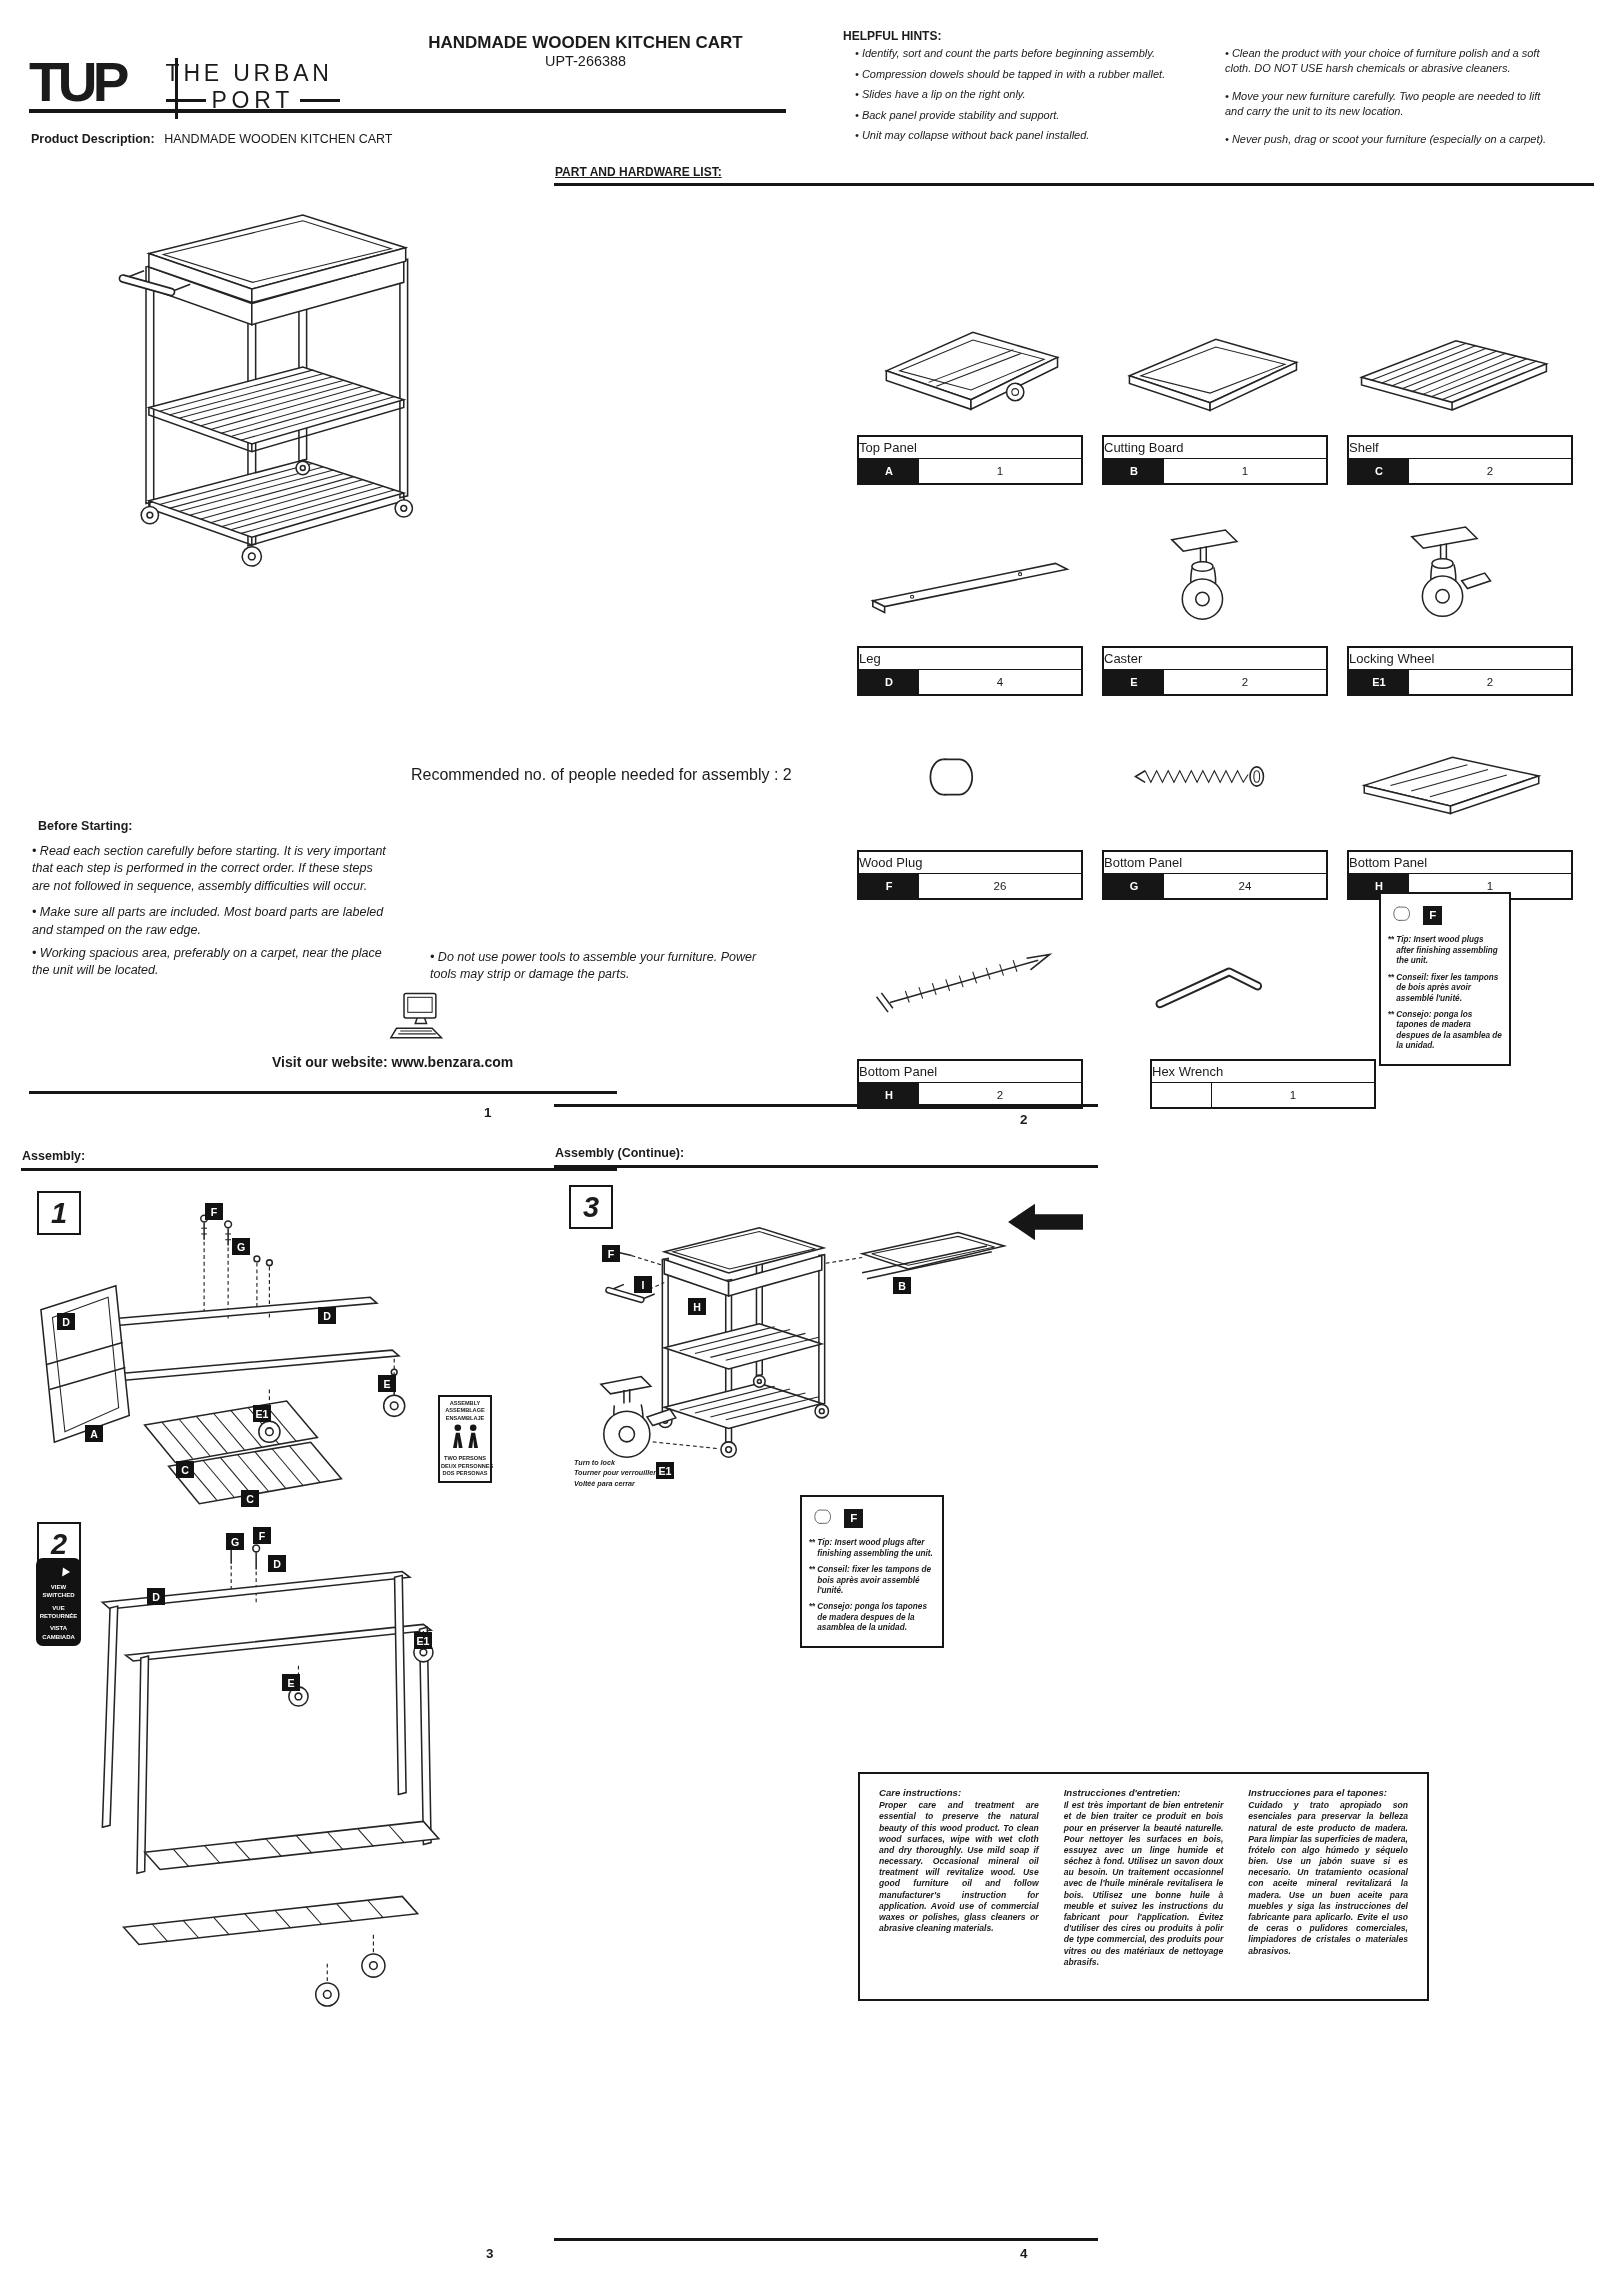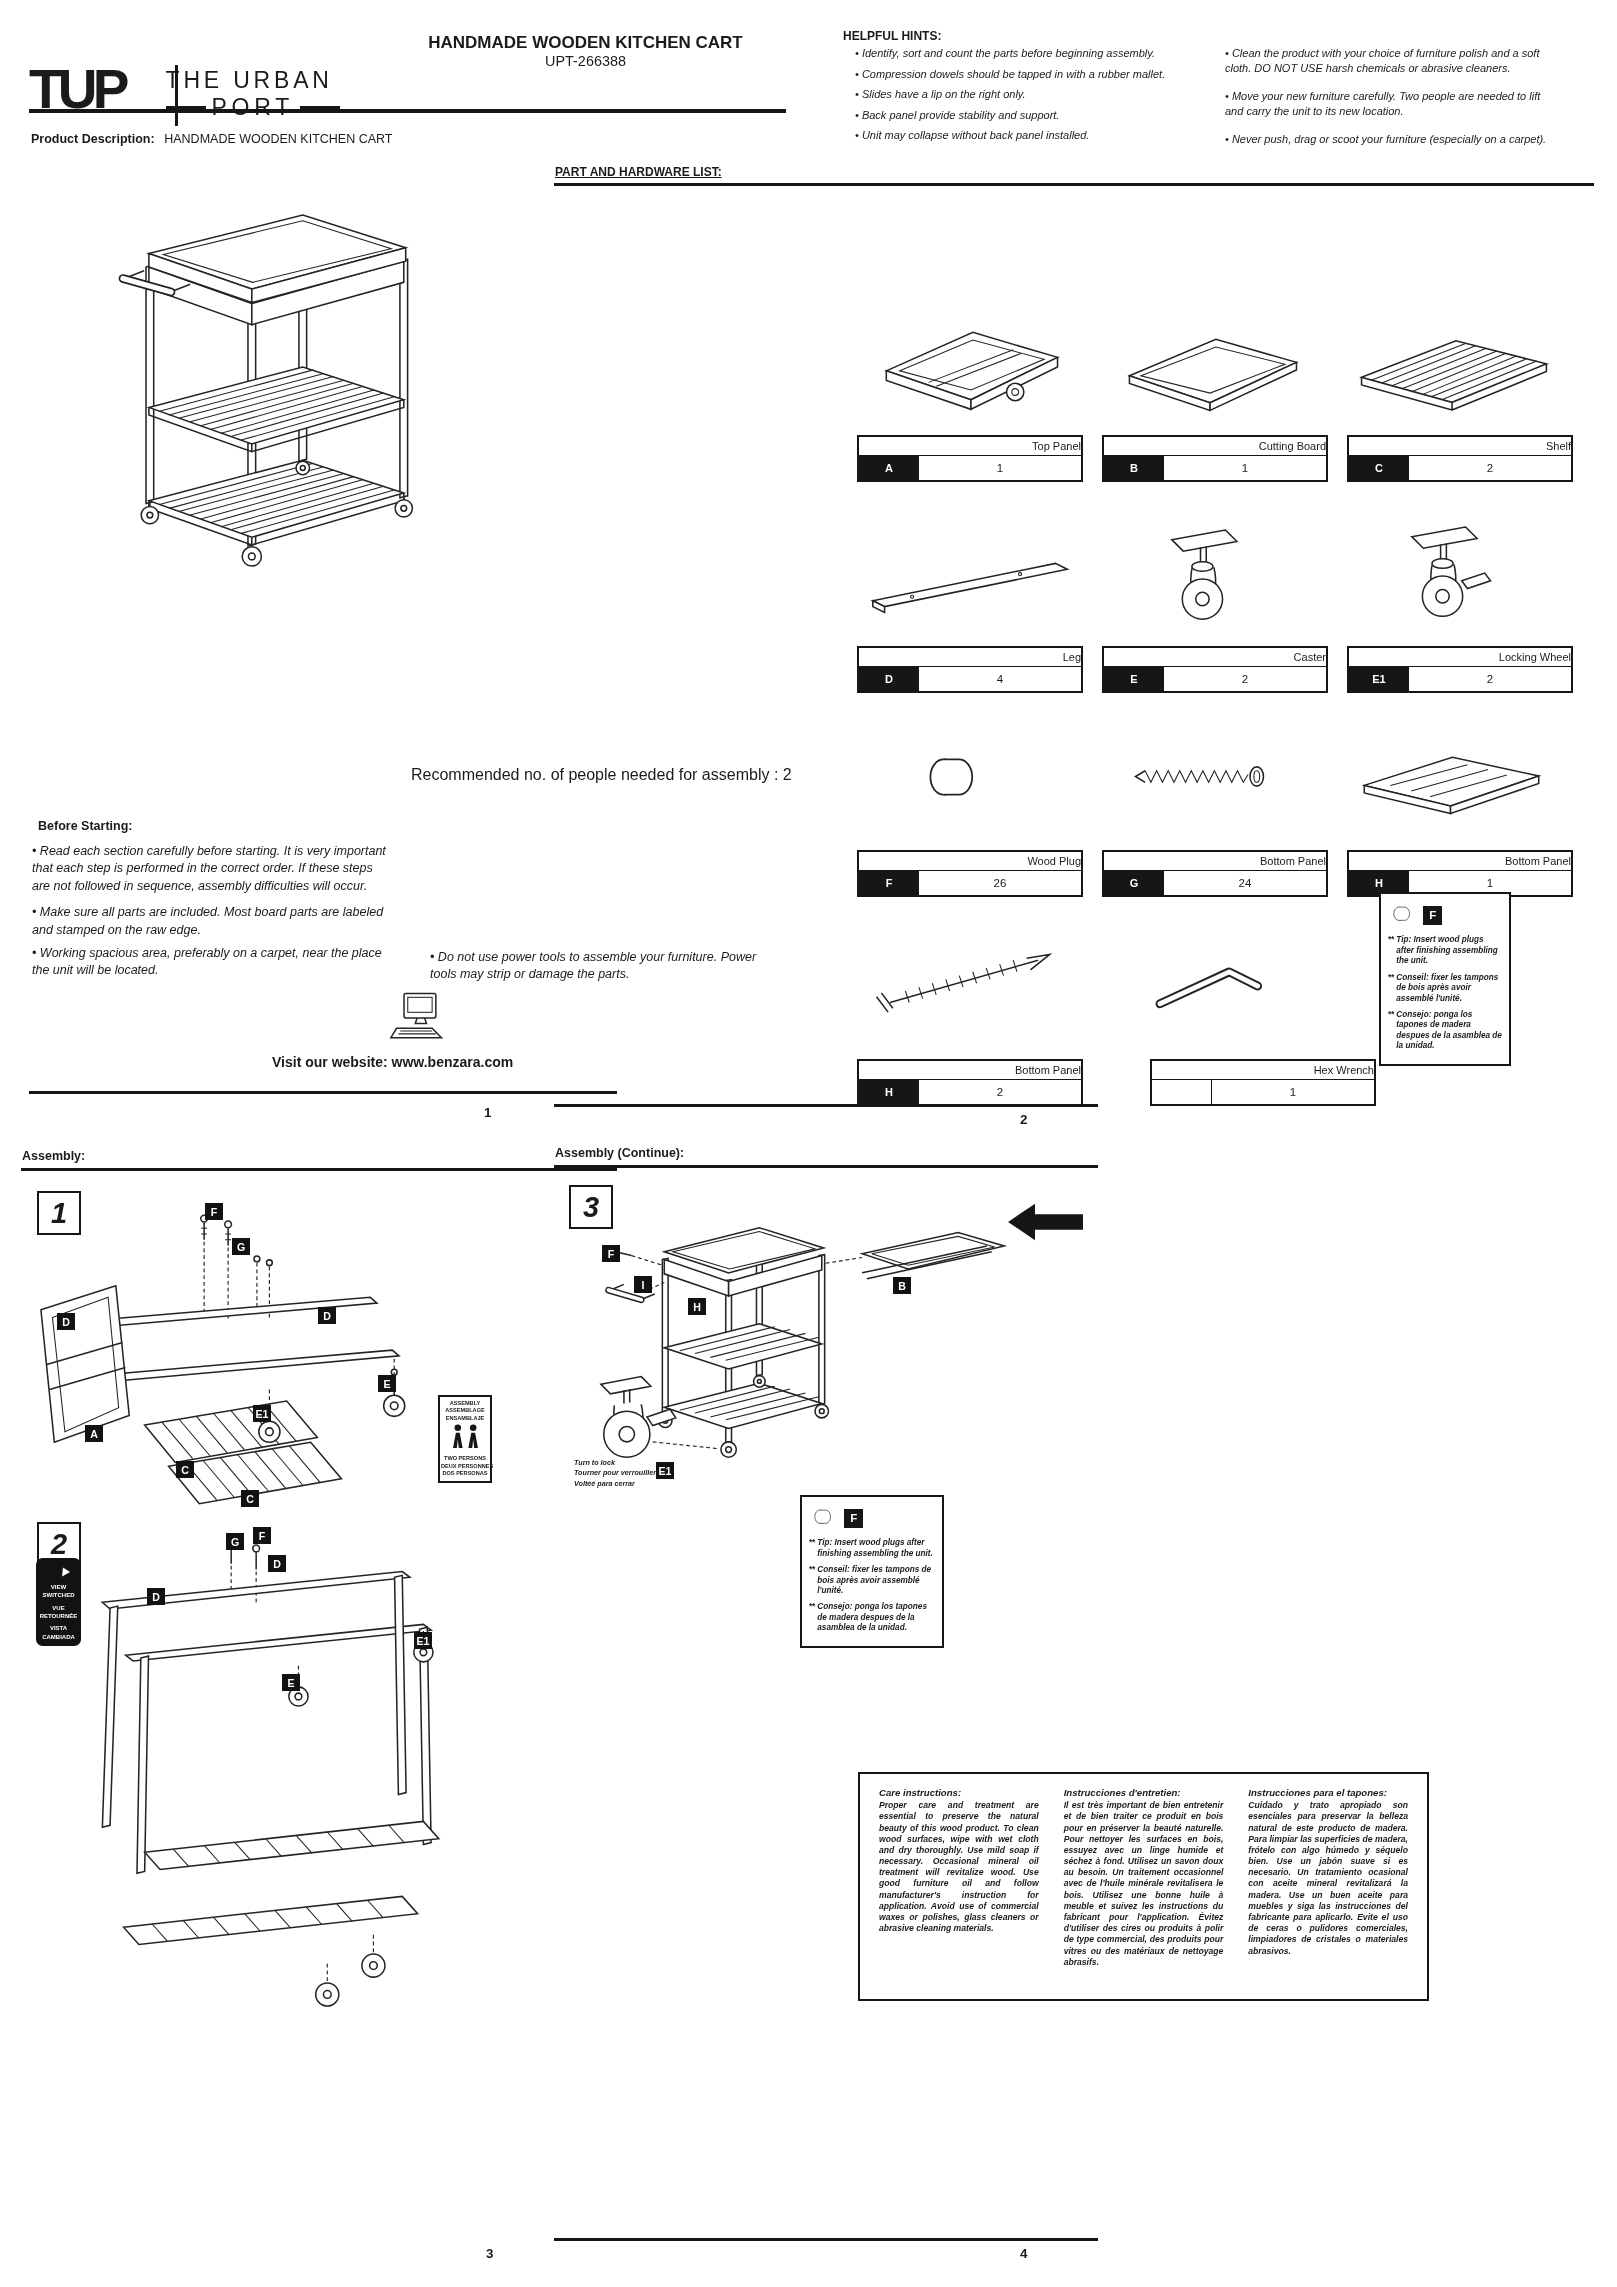--- a/index.html
+++ b/index.html
@@ -18,21 +18,21 @@
   .logo-n1{font-size:23px;letter-spacing:3.8px;white-space:nowrap}
   .logo-n2{display:flex;align-items:center;gap:5.8px;font-size:23px;letter-spacing:4.8px}
   .logo-n2 .dash{width:40px;height:2.9px;background:#161616}
   .doc-title{font-size:17px;font-weight:bold;text-align:center;white-space:nowrap}
   .doc-model{font-size:14.4px;text-align:center}
   
   .hint-item{font-style:italic;font-size:11px;line-height:1.34;margin-bottom:5.8px}
   .hints-right .hint-item{margin-bottom:13.4px}
   
   .ptbl{position:absolute;width:226px;border:2.4px solid #161616;background:#fff}
-  .ptbl-name{text-align:right;font-size:11px;padding:2.9px 0;border-bottom:1.9px solid #161616}
+  .ptbl-name{text-align:left;font-size:13px;padding:2.9px 0;border-bottom:1.9px solid #161616}
   .ptbl-row{display:flex;height:24px}
   .ptbl-letter{width:60px;background:#161616;color:#fff;font-weight:bold;font-size:11px;display:flex;align-items:center;justify-content:center}
   .ptbl-letter.blank{background:#fff;border-right:1.9px solid #161616}
   .ptbl-qty{flex:1;display:flex;align-items:center;justify-content:center;font-size:11.5px}
   .pdraw{position:absolute;display:flex;align-items:center;justify-content:center}
   
   .tipbox{position:absolute;border:2.4px solid #161616;background:#fff;padding:7.7px 6.7px 5.8px 6.7px}
   .tipbox .ticons{display:flex;align-items:center;gap:6.7px;margin-bottom:6.7px}
   .tipbox .fbadge{width:19px;height:19px;background:#161616;color:#fff;font-weight:bold;font-size:11.5px;display:flex;align-items:center;justify-content:center}
   .tipbox .tline{font-size:8.2px;font-weight:bold;font-style:italic;line-height:1.28;margin-bottom:5.8px;padding-left:8.6px;text-indent:-8.6px}
@@ -55,21 +55,21 @@
   svg .tn{stroke:#242424;stroke-width:1.1;fill:none}
   svg .fw{fill:#fff;stroke:#242424;stroke-width:1.6}
   svg .dsh{stroke:#242424;stroke-width:1.2;fill:none;stroke-dasharray:4 3}
   svg .blk{fill:#161616;stroke:none}
 </style>
 </head>
 <body>
 
 <div class="sheet">
 
-  <div class="abs" style="left:29px;top:63px">
+  <div class="abs" style="left:29px;top:56px">
     <div style="display:flex;align-items:flex-start">
       <div class="logo-acronym">TUP</div>
       <div class="logo-divider" style="left:146px;top:1.9px"></div>
       <div style="margin-left:41px;padding-top:3.8px">
         <div class="logo-n1">THE URBAN</div>
         <div class="logo-n2">
           <span class="dash"></span>
           <span>PORT</span>
           <span class="dash"></span>
         </div>

